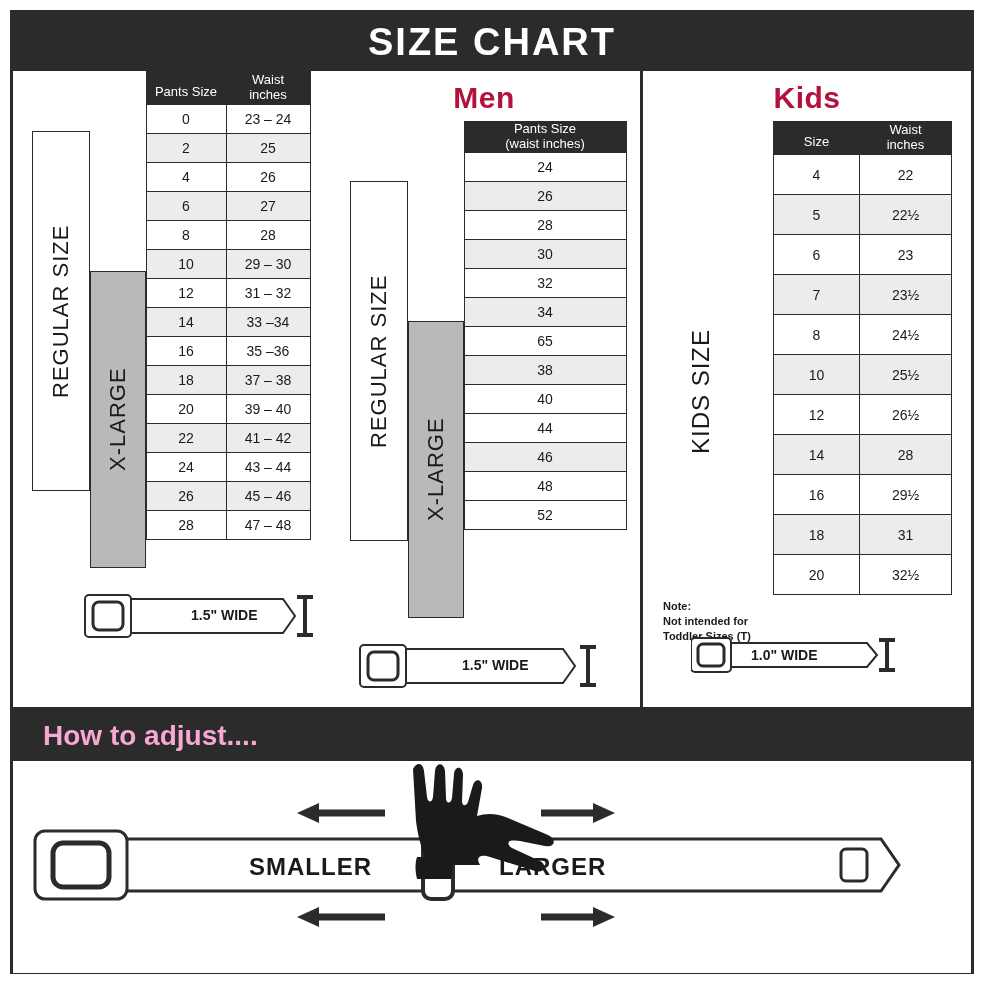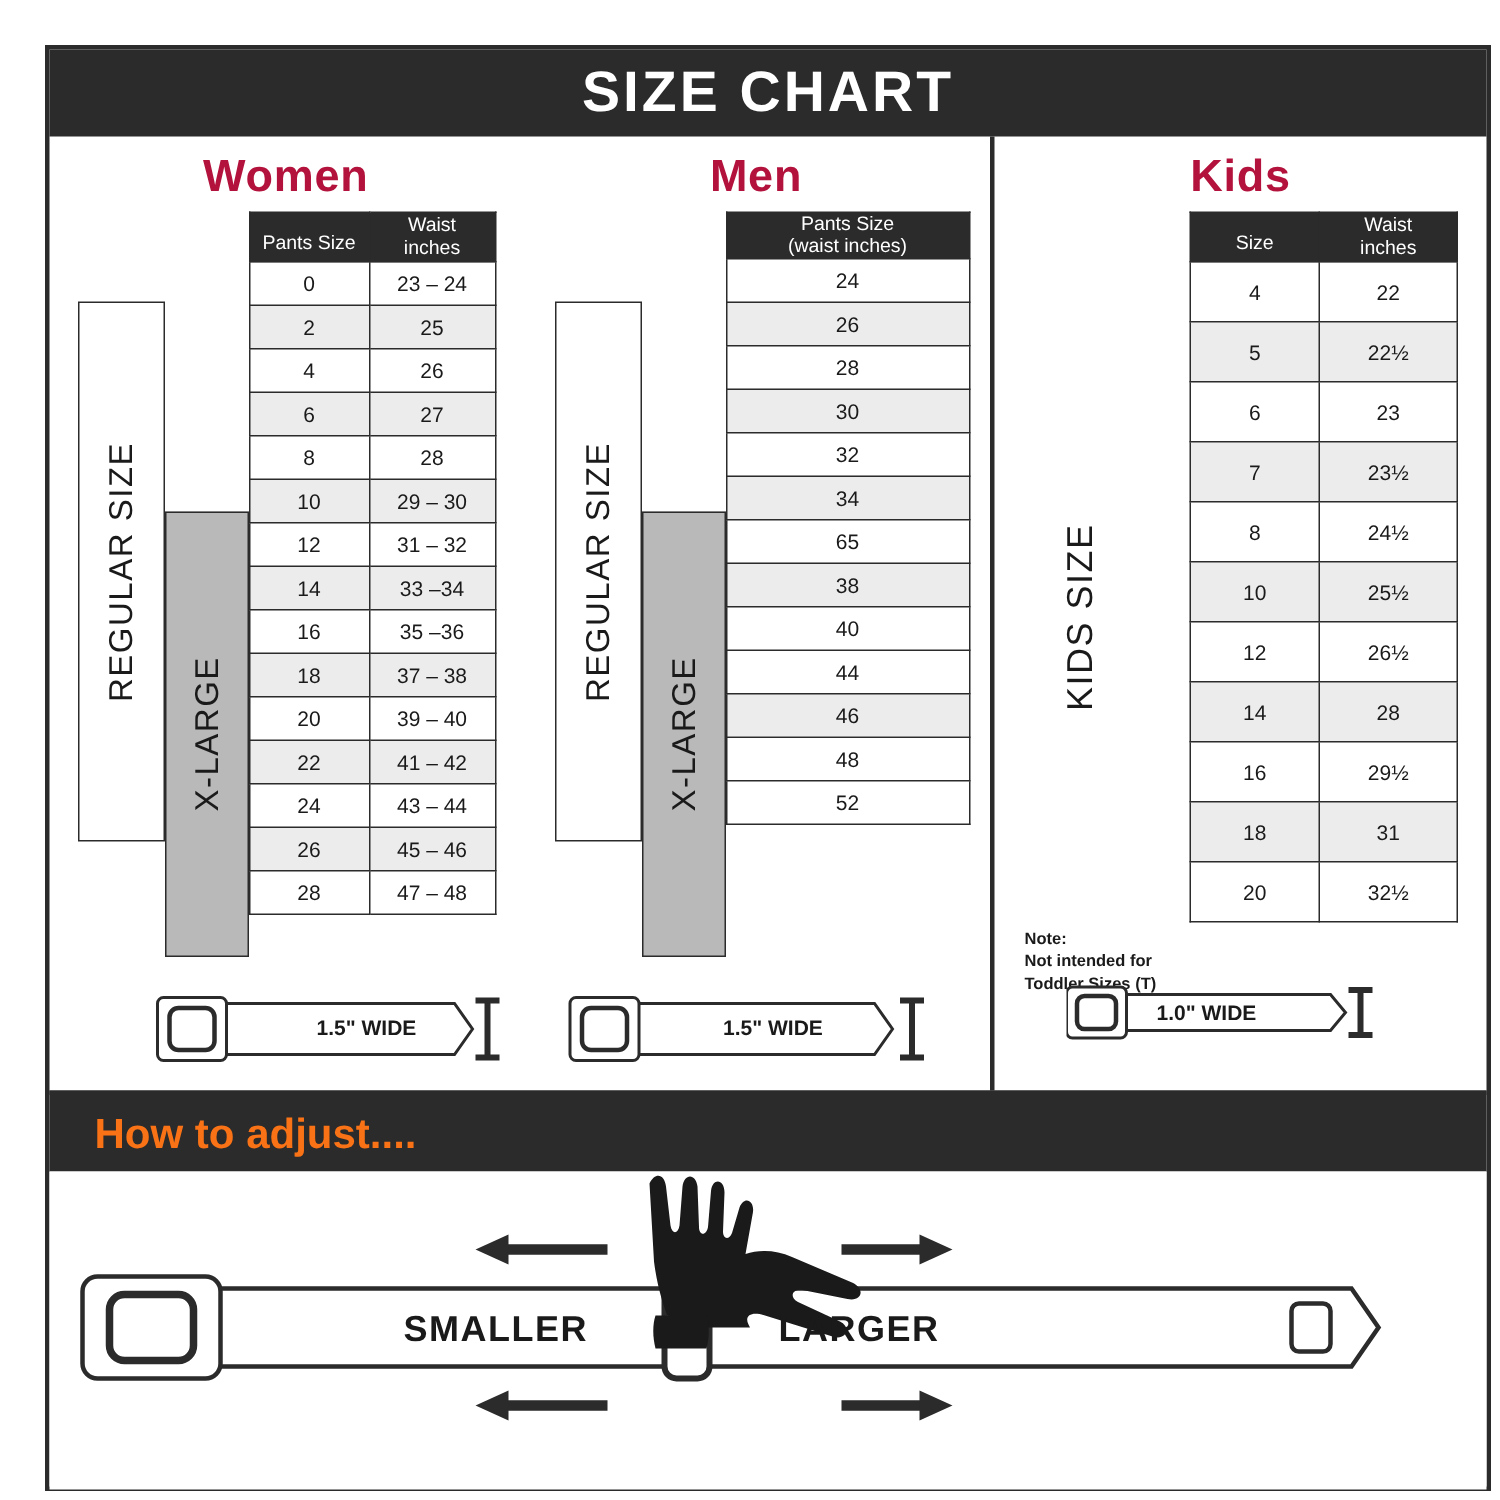--- a/index.html
+++ b/index.html
@@ -12,21 +12,21 @@
     height: 1000px;
     font-family: "Liberation Sans", sans-serif;
     color: #1a1a1a;
     overflow: hidden;
   }
   .page {
     position: relative;
     width: 844px;
     height: 1000px;
     box-sizing: border-box;
-    padding: 30px;
+    padding: 10px;
     background: #ffffff;
   }
   .frame {
     position: relative;
     width: 964px;
     height: 964px;
     box-sizing: border-box;
     border: 3px solid #2b2b2b;
     background: #ffffff;
   }
@@ -130,21 +130,21 @@
   }
   .belt-caption {
     position: absolute;
     font-size: 14px;
     font-weight: bold;
   }
 
   
   .adjust-bar {
     background: #2b2b2b;
-    color: #f97316;
+    color: #f9a8d4;
     height: 54px;
     display: flex;
     align-items: center;
     padding-left: 30px;
     box-sizing: border-box;
     border-top: 3px solid #2b2b2b;
   }
   .adjust-bar .label {
     font-size: 28px;
     font-weight: bold;
@@ -168,21 +168,20 @@
 <div class="page">
   <div class="frame">
 
     <div class="title-bar">
       <div class="title">SIZE CHART</div>
     </div>
 
     <div class="top-area">
 
       <div class="col col-women">
-        <div class="col-head">Women</div>
 
         <div class="tblock" style="width:278px;height:500px;">
 
           <div class="vlabel" style="left:0px;top:60px;width:58px;height:360px;">
             <span>REGULAR SIZE</span>
           </div>
           <div class="vlabel grey" style="left:58px;top:200px;width:56px;height:297px;">
             <span>X-LARGE</span>
           </div>
 

